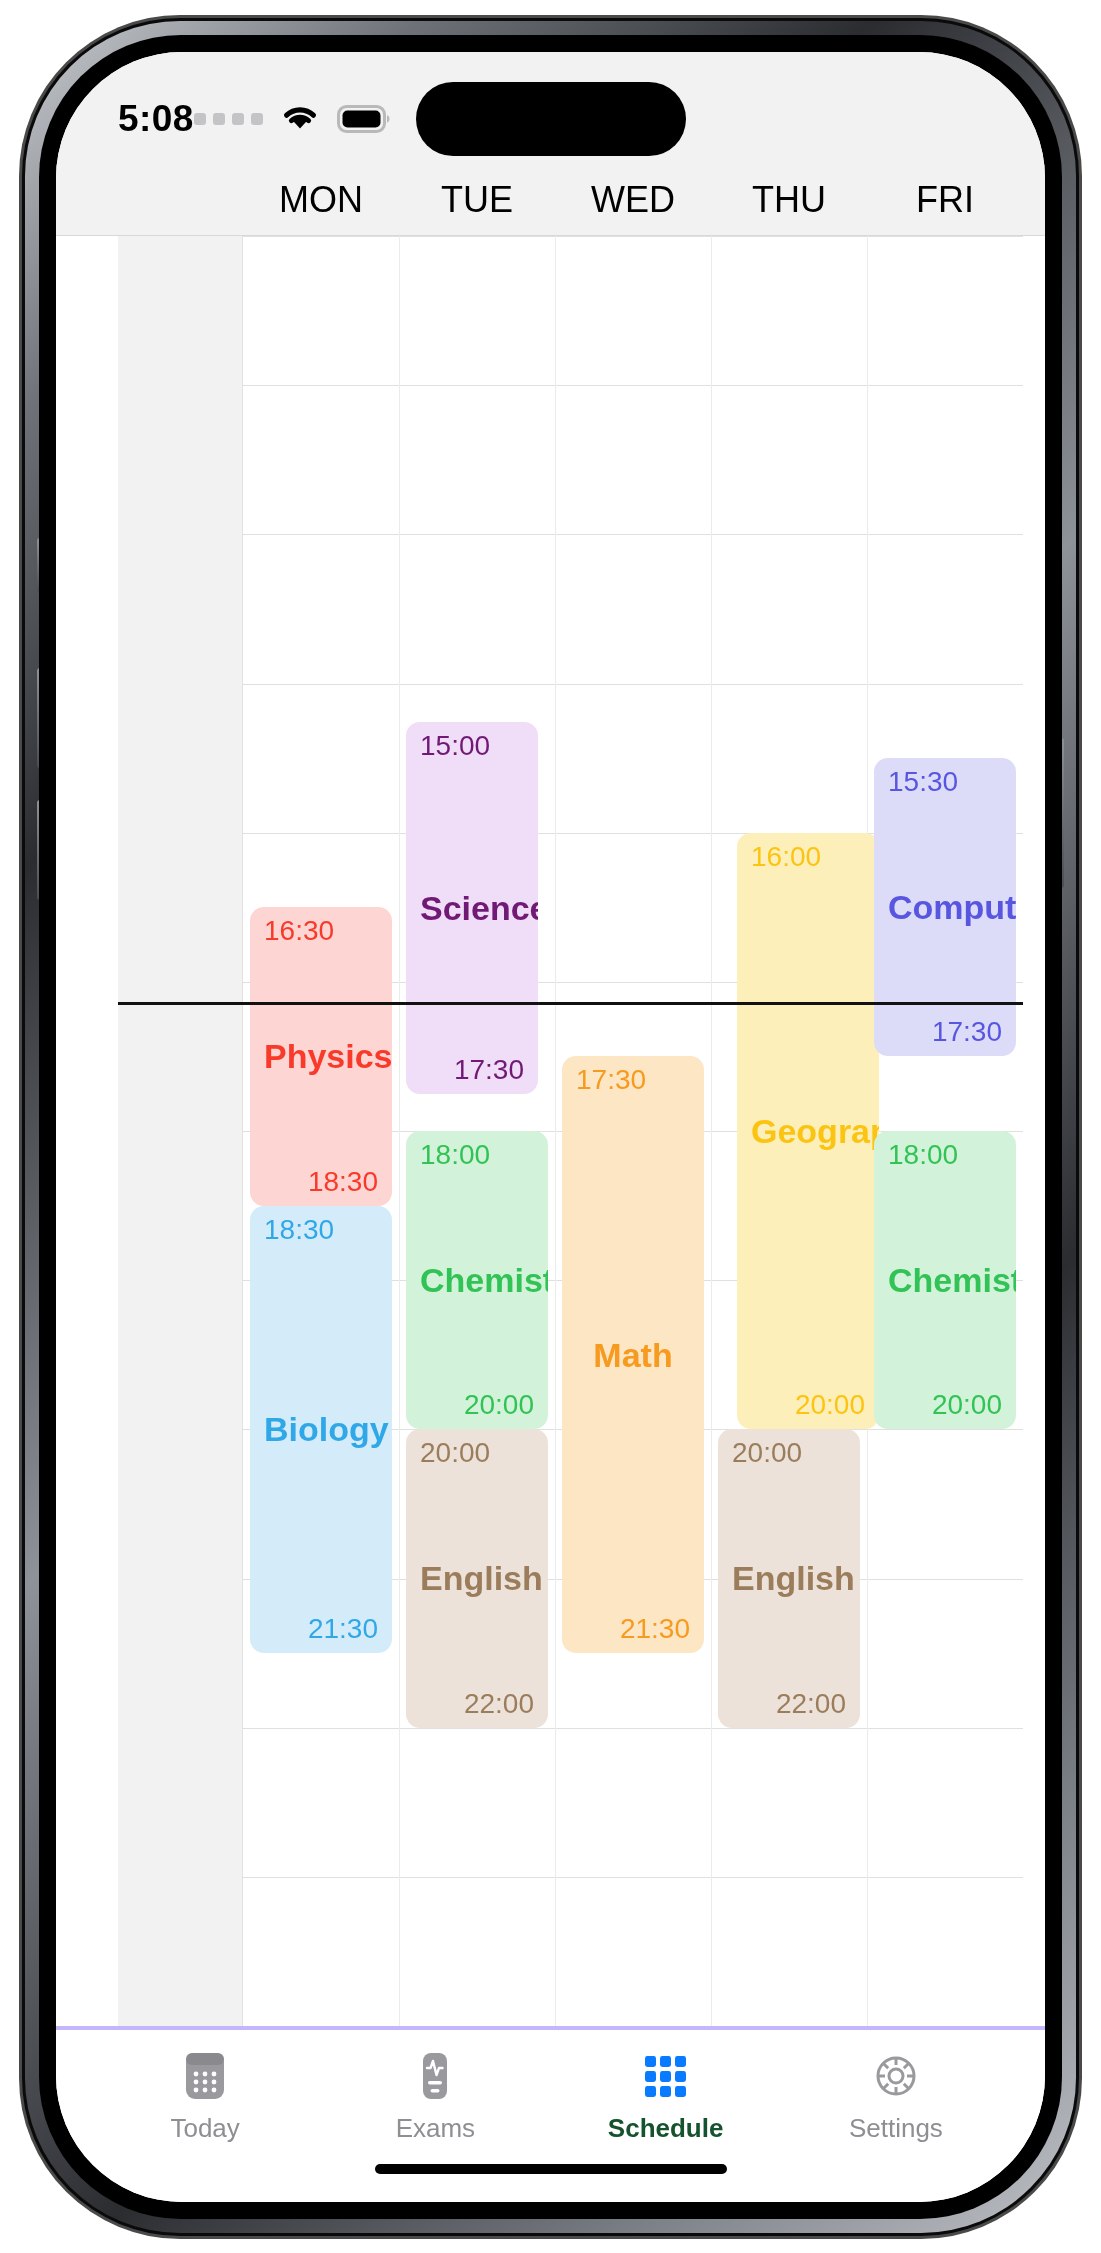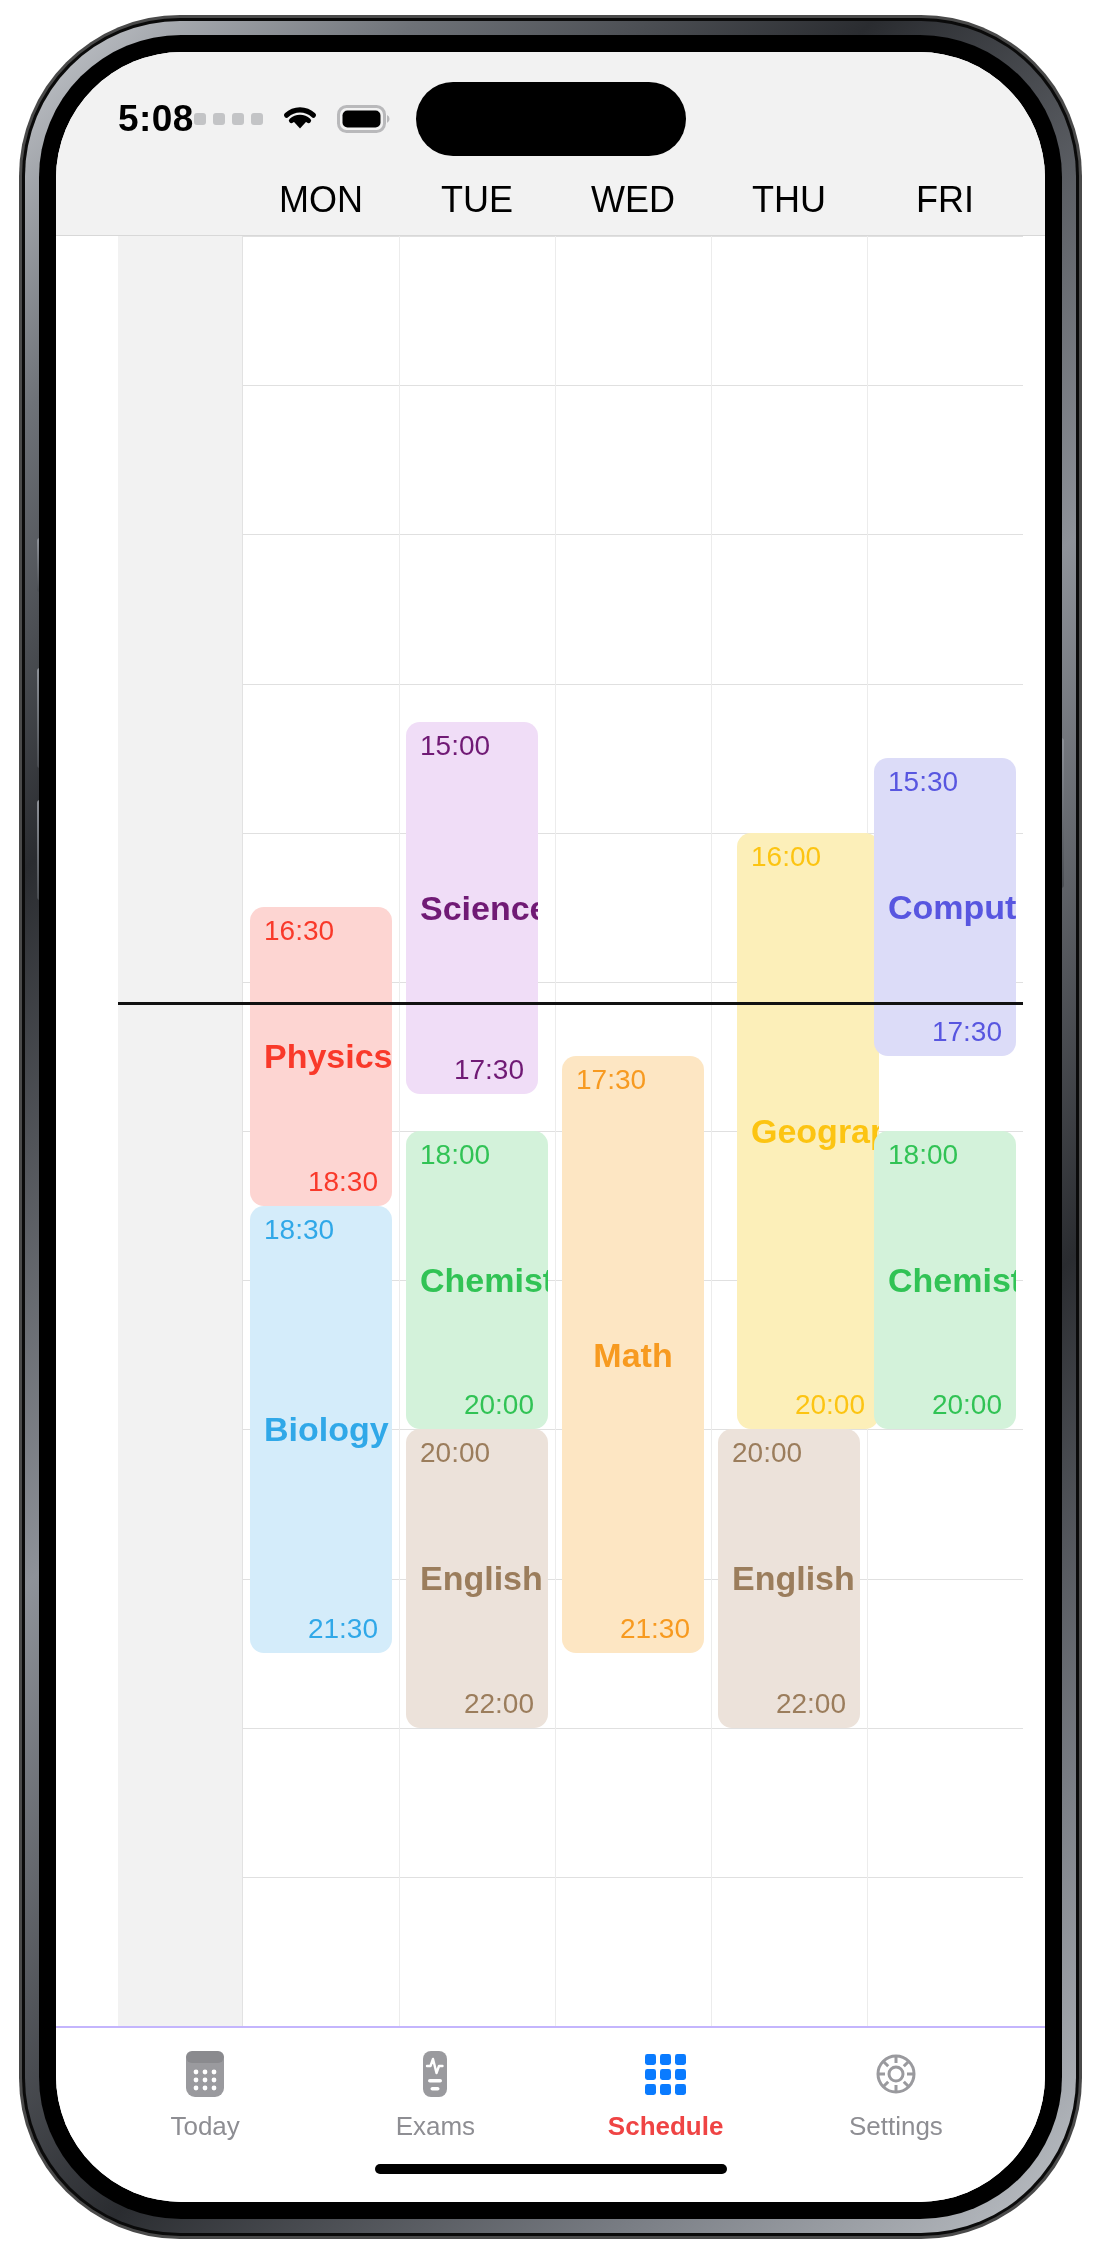--- a/index.html
+++ b/index.html
@@ -107,31 +107,31 @@
     display:flex; flex-direction:column; justify-content:space-between;
   }
   .event .ev-start{ font-size:28px; text-align:left; line-height:1; }
   .event .ev-title{ font-size:34px; font-weight:700; text-align:center; line-height:1; }
   .event .ev-end{ font-size:28px; text-align:right; line-height:1; }
 
   
   #tab-bar{
     flex:0 0 176px; height:176px;
     background:#ffffff;
-    border-top:2px solid #c4b5fd;
+    border-top:4px solid #c4b5fd;
     display:flex; align-items:flex-start; justify-content:flex-end;
     padding:18px 34px 0 34px;
   }
   .tab-item{
     flex:1 1 0; display:flex; flex-direction:column;
     align-items:center; gap:9px;
   }
   .tab-icon{ height:56px; display:flex; align-items:center; justify-content:center; }
   .tab-label{ font-size:26px; color:#8e8e93; }
-  .tab-item.active .tab-label{ color:#ef4444; font-weight:600; }
+  .tab-item.active .tab-label{ color:#14532d; font-weight:600; }
 
   #home-indicator{
     position:absolute; left:50%; transform:translateX(-50%);
     bottom:28px; width:352px; height:10px; border-radius:5px; background:#000; z-index:20;
   }
 </style>
 </head>
 <body>
 
 <div id="phone-frame">

